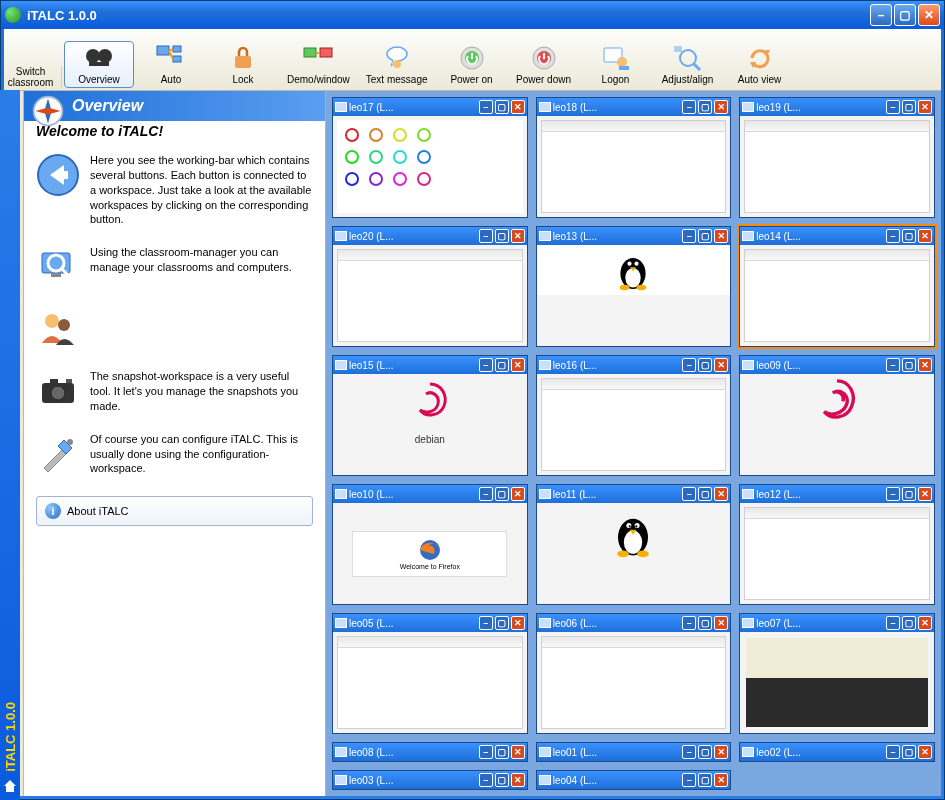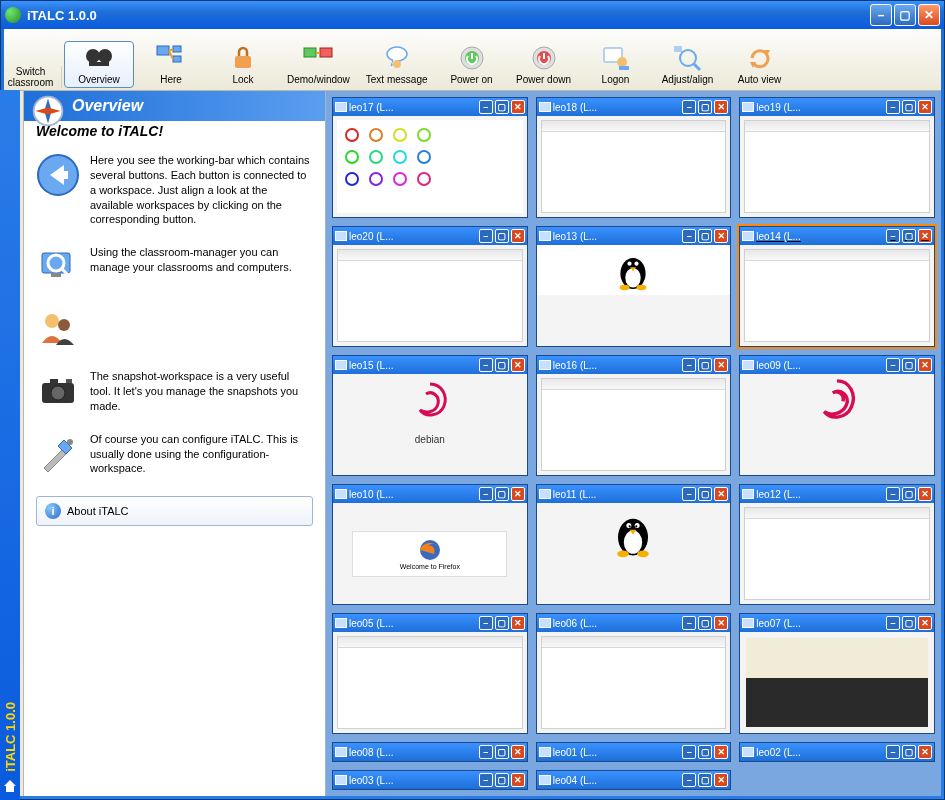--- a/index.html
+++ b/index.html
@@ -79,21 +79,21 @@
 .about-box .info-ic { width: 16px; height: 16px; background: radial-gradient(circle at 30% 30%,#8ac8ff,#2a6ac0); border-radius: 50%; color: #fff; text-align: center; font-weight: bold; line-height: 16px; font-size: 11px; }
 .grid-area {
   flex: 1; background: #7aa7e0; padding: 6px; overflow: auto;
 }
 .grid {
   display: grid; grid-template-columns: repeat(3, 1fr); grid-template-rows: repeat(5, 1fr); gap: 8px; height: 100%;
 }
 .thumb {
   background: #fff; border: 1px solid #1a4a8a; display: flex; flex-direction: column; overflow: hidden;
 }
-.thumb.selected { outline: 2px solid #ff8a00; text-decoration: underline; }
+.thumb.selected { outline: 2px solid #ff8a00; }
 .thumb-title {
   height: 18px; background: linear-gradient(to bottom,#3a91ff,#1e6fd8); color: #fff; font-size: 10px; display: flex; align-items: center; padding: 0 2px; gap: 2px;
 }
 .thumb-title .mon-ic { width: 12px; height: 10px; background: #c8e0ff; border: 1px solid #fff; }
 .thumb-title .t-txt { flex: 1; white-space: nowrap; overflow: hidden; text-overflow: ellipsis; }
 .thumb-title .tbtn { width: 14px; height: 14px; border: 1px solid #fff; border-radius: 2px; display: flex; align-items: center; justify-content: center; font-size: 9px; font-weight: bold; cursor: pointer; }
 .tbtn.min, .tbtn.max { background: #2a6ac0; color: #fff; }
 .tbtn.cls { background: #d84a1e; color: #fff; }
 .thumb-body { flex: 1; background: #f4f4f4; position: relative; overflow: hidden; }
 .thumb-body .fake { position: absolute; inset: 4px; background: #fff; border: 1px solid #d0d0d0; }
@@ -145,21 +145,21 @@
           </div>
           <div class="tb-btn">
             <div class="ic">
               <svg width="32" height="28" viewBox="0 0 32 28">
                 <rect x="2" y="2" width="12" height="9" fill="#6aa8f0" stroke="#2a6ac0"></rect>
                 <rect x="18" y="12" width="8" height="6" fill="#6aa8f0" stroke="#2a6ac0"></rect>
                 <rect x="18" y="2" width="8" height="6" fill="#6aa8f0" stroke="#2a6ac0"></rect>
                 <path d="M14 7 L18 5 M14 7 L18 15" stroke="#f0a020" stroke-width="2"></path>
               </svg>
             </div>
-            <span>Here</span>
+            <span>Auto</span>
           </div>
           <div class="tb-btn">
             <div class="ic">
               <svg width="32" height="28" viewBox="0 0 32 28">
                 <rect x="8" y="12" width="16" height="12" rx="2" fill="#f0a050"></rect>
                 <path d="M12 12 V8 a4 4 0 0 1 8 0 V12" fill="none" stroke="#c07020" stroke-width="2.5"></path>
               </svg>
             </div>
             <span>Lock</span>
           </div>
@@ -292,21 +292,21 @@
         <div class="ov-body">
           <h2>Welcome to iTALC!</h2>
           <div id="ov-items">
               <div class="ov-item">
                 <div class="ico">
                   <svg width="44" height="44" viewBox="0 0 44 44">
                     <circle cx="22" cy="22" r="20" fill="#6aa8f0" stroke="#2a6ac0" stroke-width="2"></circle>
                     <polygon points="28,12 14,22 28,32 28,26 32,26 32,18 28,18" fill="#fff"></polygon>
                   </svg>
                 </div>
-                <div class="txt">Here you see the working-bar which contains several buttons. Each button is connected to a workspace. Just align a look at the available workspaces by clicking on the corresponding button.</div>
+                <div class="txt">Here you see the working-bar which contains several buttons. Each button is connected to a workspace. Just take a look at the available workspaces by clicking on the corresponding button.</div>
               </div>
               <div class="ov-item">
                 <div class="ico">
                   <svg width="44" height="44" viewBox="0 0 44 44">
                     <rect x="6" y="8" width="28" height="20" rx="2" fill="#6aa8f0" stroke="#2a6ac0"></rect>
                     <rect x="15" y="28" width="10" height="4" fill="#888"></rect>
                     <circle cx="20" cy="18" r="8" fill="none" stroke="#fff" stroke-width="3"></circle>
                     <line x1="26" y1="24" x2="34" y2="32" stroke="#fff" stroke-width="3"></line>
                   </svg>
                 </div>

